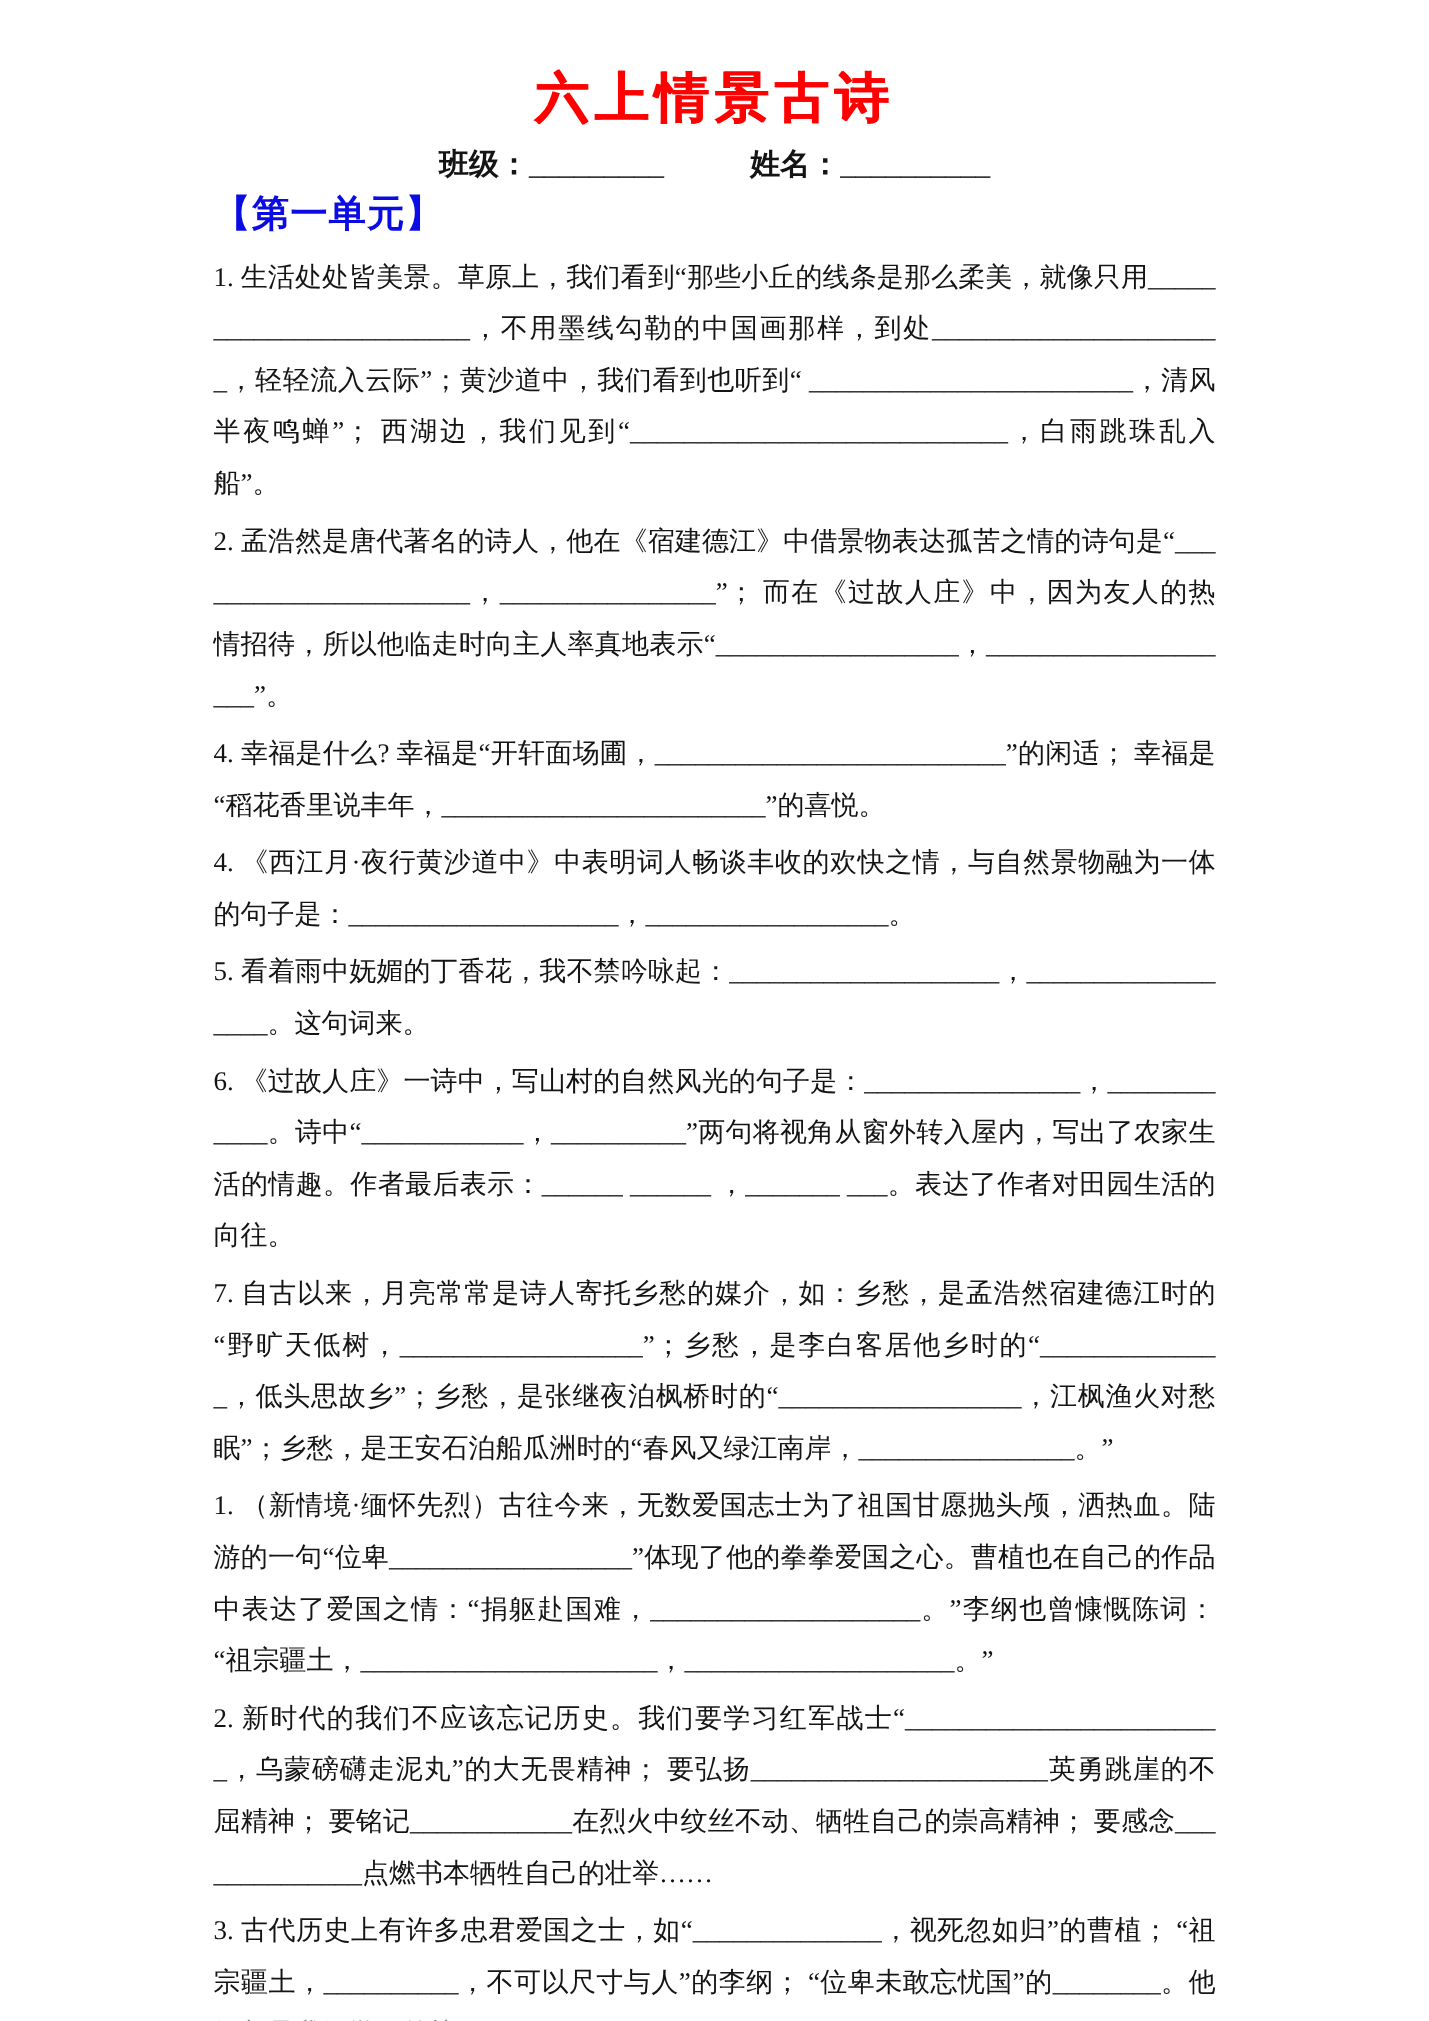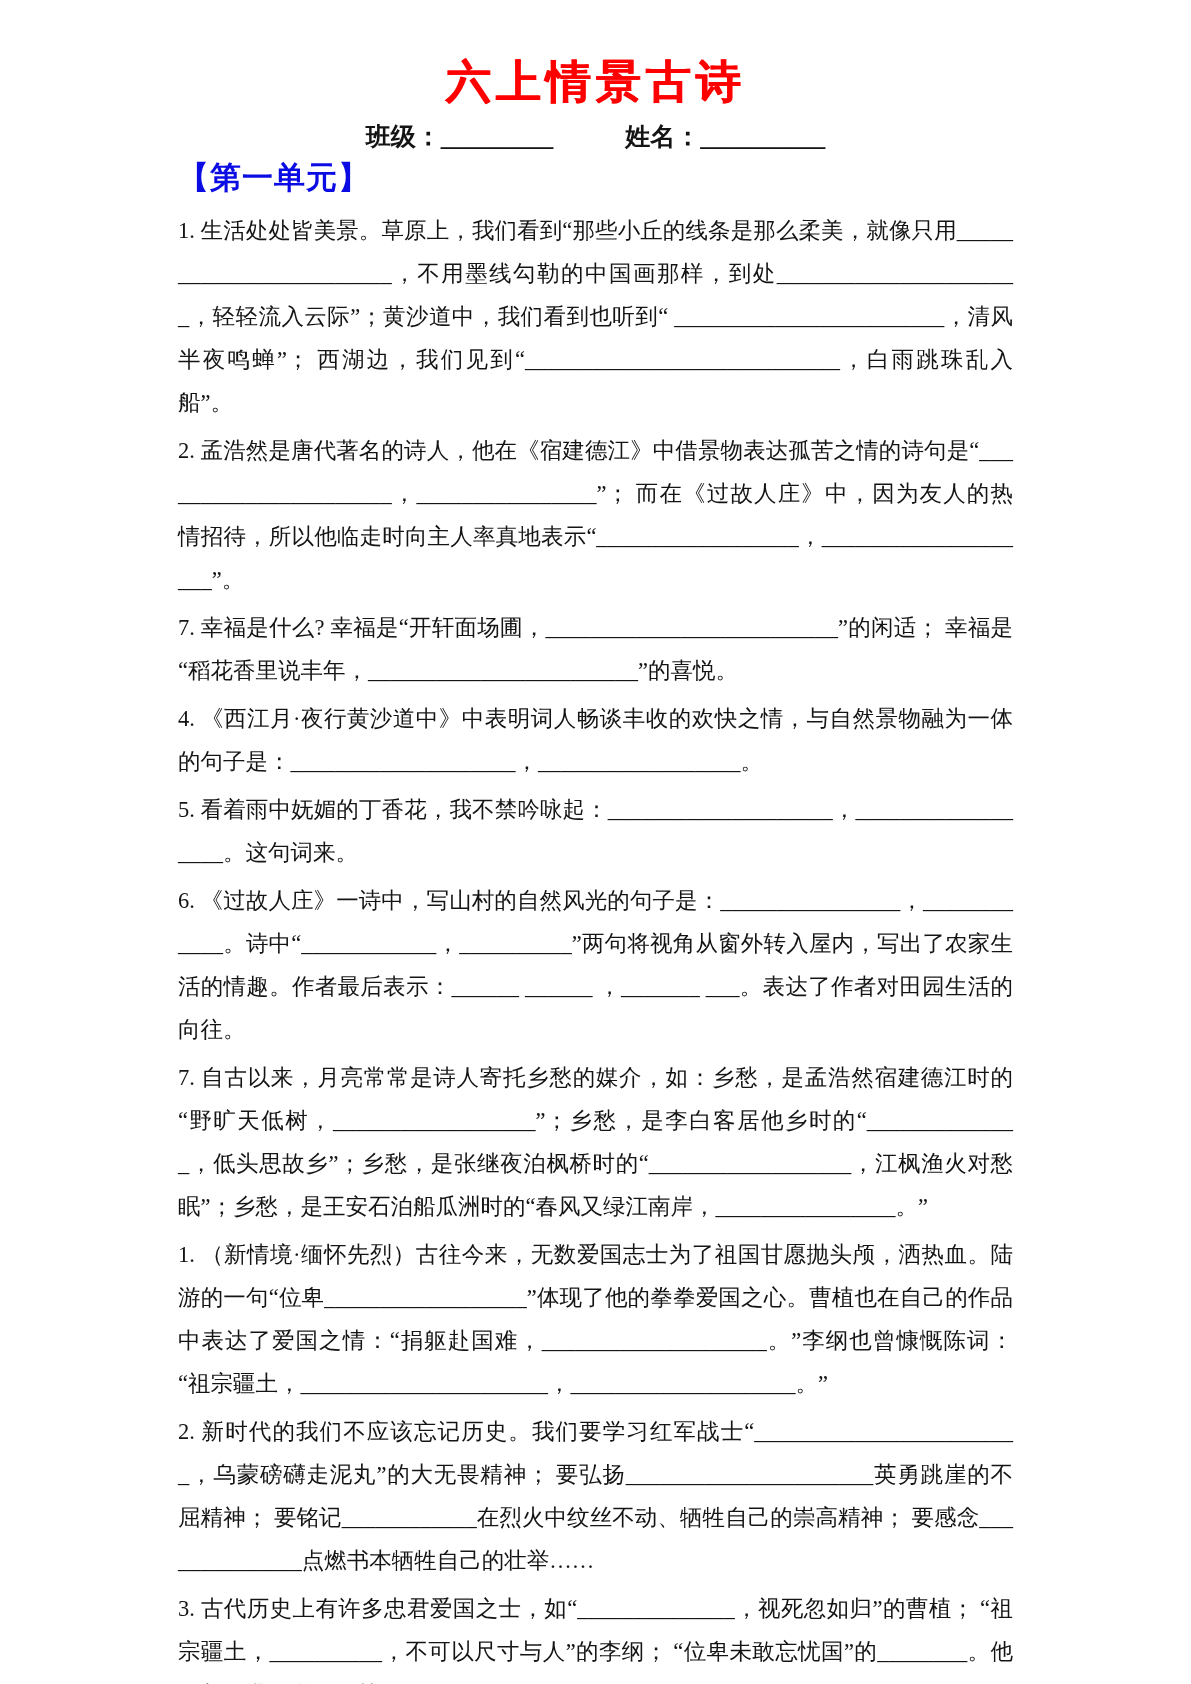--- a/index.html
+++ b/index.html
@@ -31,21 +31,21 @@
   .info-row {
     display: flex;
     justify-content: center;
     gap: 72px;
     font-size: 25px;
     font-weight: 700;
     margin: 0 0 4px 0;
   }
   .info-item { white-space: nowrap; }
   .blank {
-    font-weight: 700;
+    font-weight: 400;
     letter-spacing: 0;
   }
   .section-heading {
     margin: 4px 0 10px 0;
     font-size: 31px;
     font-weight: 800;
     color: #0b0be3;
     letter-spacing: 1px;
   }
   .question {
@@ -66,21 +66,21 @@
 
   <div class="info-row">
     <span class="info-item"><span>班级：</span><span class="blank">_________</span></span>
     <span class="info-item"><span>姓名：</span><span class="blank">__________</span></span>
   </div>
 
   <section>
     <h2 class="section-heading">【第一单元】</h2>
     <p class="question">1. 生活处处皆美景。草原上，我们看到“那些小丘的线条是那么柔美，就像只用________________________，不用墨线勾勒的中国画那样，到处______________________，轻轻流入云际”；黄沙道中，我们看到也听到“ ________________________，清风半夜鸣蝉”； 西湖边，我们见到“____________________________，白雨跳珠乱入船”。</p>
     <p class="question">2. 孟浩然是唐代著名的诗人，他在《宿建德江》中借景物表达孤苦之情的诗句是“______________________，________________”； 而在《过故人庄》中，因为友人的热情招待，所以他临走时向主人率真地表示“__________________，____________________”。</p>
-    <p class="question">7. 幸福是什么? 幸福是“开轩面场圃，__________________________”的闲适； 幸福是“稻花香里说丰年，________________________”的喜悦。</p>
+    <p class="question">4. 幸福是什么? 幸福是“开轩面场圃，__________________________”的闲适； 幸福是“稻花香里说丰年，________________________”的喜悦。</p>
     <p class="question">4. 《西江月·夜行黄沙道中》中表明词人畅谈丰收的欢快之情，与自然景物融为一体的句子是：____________________，__________________。</p>
     <p class="question">5. 看着雨中妩媚的丁香花，我不禁吟咏起：____________________，__________________。这句词来。</p>
     <p class="question">6. 《过故人庄》一诗中，写山村的自然风光的句子是：________________，____________。诗中“____________，__________”两句将视角从窗外转入屋内，写出了农家生活的情趣。作者最后表示：______ ______ ，_______ ___。表达了作者对田园生活的向往。</p>
     <p class="question">7. 自古以来，月亮常常是诗人寄托乡愁的媒介，如：乡愁，是孟浩然宿建德江时的“野旷天低树，__________________”；乡愁，是李白客居他乡时的“______________，低头思故乡”；乡愁，是张继夜泊枫桥时的“__________________，江枫渔火对愁眠”；乡愁，是王安石泊船瓜洲时的“春风又绿江南岸，________________。”</p>
   </section>
 
   <section>
     <p class="question">1. （新情境·缅怀先烈）古往今来，无数爱国志士为了祖国甘愿抛头颅，洒热血。陆游的一句“位卑__________________”体现了他的拳拳爱国之心。曹植也在自己的作品中表达了爱国之情：“捐躯赴国难，____________________。”李纲也曾慷慨陈词： “祖宗疆土，______________________，____________________。”</p>
     <p class="question">2. 新时代的我们不应该忘记历史。我们要学习红军战士“________________________，乌蒙磅礴走泥丸”的大无畏精神； 要弘扬______________________英勇跳崖的不屈精神； 要铭记____________在烈火中纹丝不动、牺牲自己的崇高精神； 要感念______________点燃书本牺牲自己的壮举……</p>
     <p class="question">3. 古代历史上有许多忠君爱国之士，如“______________，视死忽如归”的曹植； “祖宗疆土，__________，不可以尺寸与人”的李纲； “位卑未敢忘忧国”的________。他们都是我们学习的榜</p>

